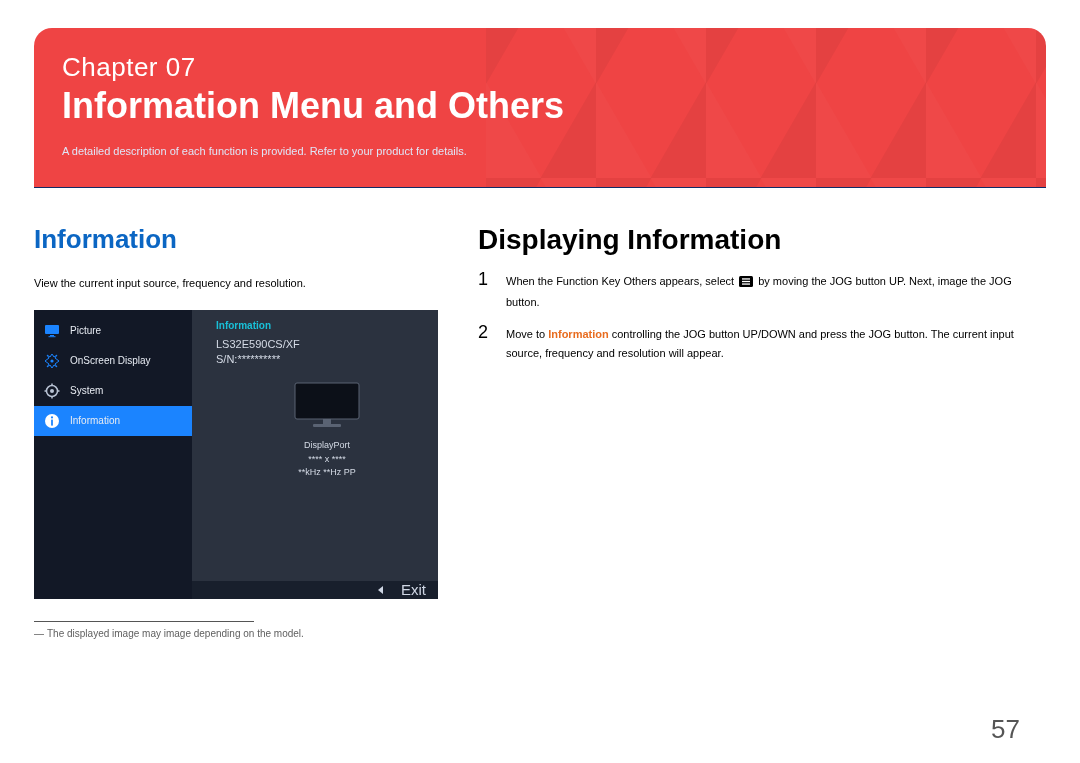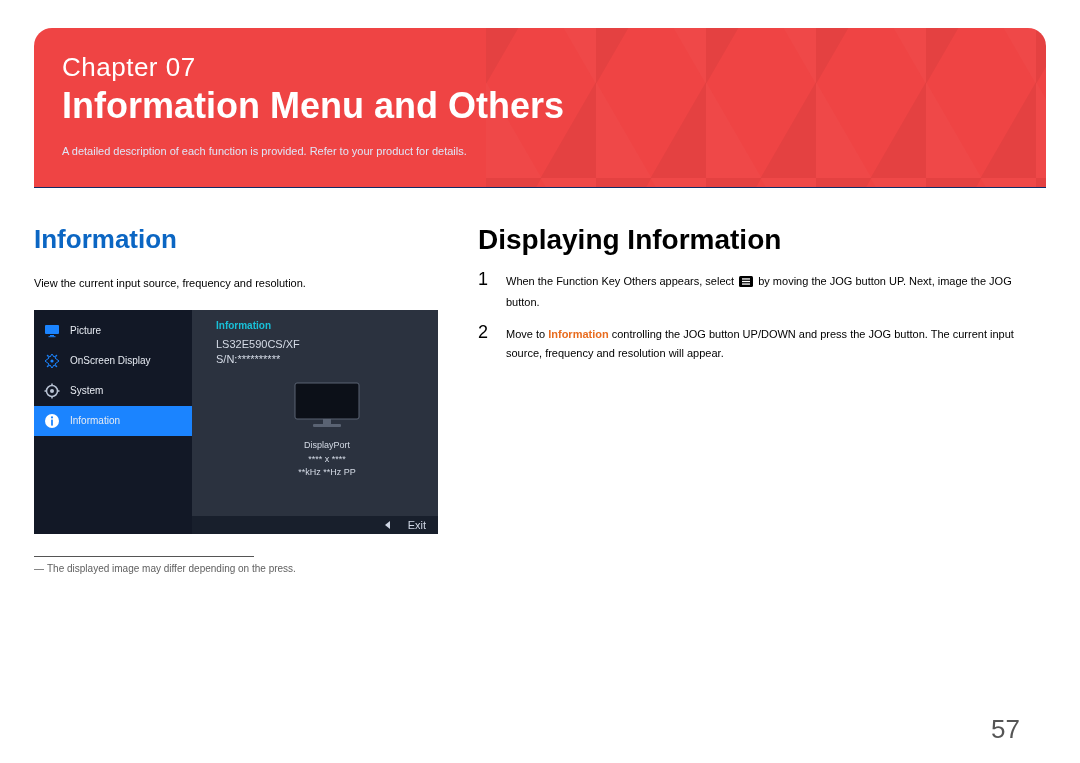--- a/index.html
+++ b/index.html
@@ -42,31 +42,31 @@
   .h-displaying { font-size: 28px; font-weight: 700; color: #000; margin-bottom: 14px; }
 
   .steps { font-size: 11px; line-height: 1.7; }
   .step  { display: flex; gap: 12px; margin-bottom: 12px; }
   .step-num { font-size: 18px; font-weight: 400; width: 16px; flex-shrink: 0; line-height: 1; }
   .step-body { flex: 1; padding-top: 2px; }
   .step-body .kw { color: #e86c1f; font-weight: 700; }
   .menu-glyph { display: inline-block; vertical-align: -2px; margin: 0 2px; }
 
   
-  .osd { width: 404px; height: 224px; background: #0e1016; border-radius: 3px; display: flex; font-size: 10px; color: #e7ebf2; }
+  .osd { width: 404px; height: 289px; background: #0e1016; border-radius: 3px; display: flex; font-size: 10px; color: #e7ebf2; }
   .osd .sidebar { width: 158px; background: #121826; display: flex; flex-direction: column; padding-top: 6px; }
   .osd .sidebar .item { display: flex; align-items: center; height: 30px; padding-left: 10px; gap: 10px; }
   .osd .sidebar .item.selected { background: #1b84ff; }
   .osd .sidebar .icon { width: 16px; height: 16px; flex-shrink: 0; display:flex; align-items:center; justify-content:center; }
   .osd .panel { flex: 1; background: #2b323f; position: relative; padding: 10px 0 0 24px; }
   .osd .panel .title { color: #19c0d8; font-weight: 700; font-size: 10px; margin-bottom: 6px; }
   .osd .panel .line  { font-size: 11px; color:#d5dbe6; line-height:1.4; }
   .osd .panel .monitor-img { width: 68px; height: 50px; margin: 14px auto 8px; }
   .osd .panel .center { text-align: center; font-size: 9px; line-height: 1.5; color:#d5dbe6; }
-  .osd .footer { position: absolute; bottom: 0; left: 0; right: 0; height: 18px; background: #181f2c; display:flex; justify-content:flex-end; align-items:center; padding-right:12px; font-size:11px; color:#cfd6e4; gap:18px; }
+  .osd .footer { position: absolute; bottom: 0; left: 0; right: 0; height: 18px; background: #181f2c; display:flex; justify-content:flex-end; align-items:center; padding-right:12px; font-size:15px; color:#cfd6e4; gap:18px; }
   .osd .footer .tri { width:0;height:0;border-top:4px solid transparent;border-bottom:4px solid transparent;border-right:5px solid #cfd6e4; }
 
   
   hr.footnote-rule { border: none; border-top: 1px solid #555; width: 220px; margin: 22px 0 6px 0; }
   .footnote { font-size: 10px; color: #606060; }
   .footnote .dash { letter-spacing: -1px; margin-right: 4px; }
 
   
   .page-num { position: absolute; right: 60px; bottom: 18px; font-size: 26px; color: #555; font-weight: 300; }
 </style>
@@ -162,21 +162,21 @@
 
           <div class="footer">
             <span class="tri"></span>
             <span>Exit</span>
           </div>
         </div>
       </div>
 
       <hr class="footnote-rule">
       <p class="footnote">
-        <span class="dash">―</span><span>The displayed image may differ depending on the press.</span>
+        <span class="dash">―</span><span>The displayed image may image depending on the model.</span>
       </p>
     </div>
 
     <div class="col-right">
       <h3 class="h-displaying">Displaying Information</h3>
 
       <div class="steps">
 
         <div class="step">
           <div class="step-num">1</div>

